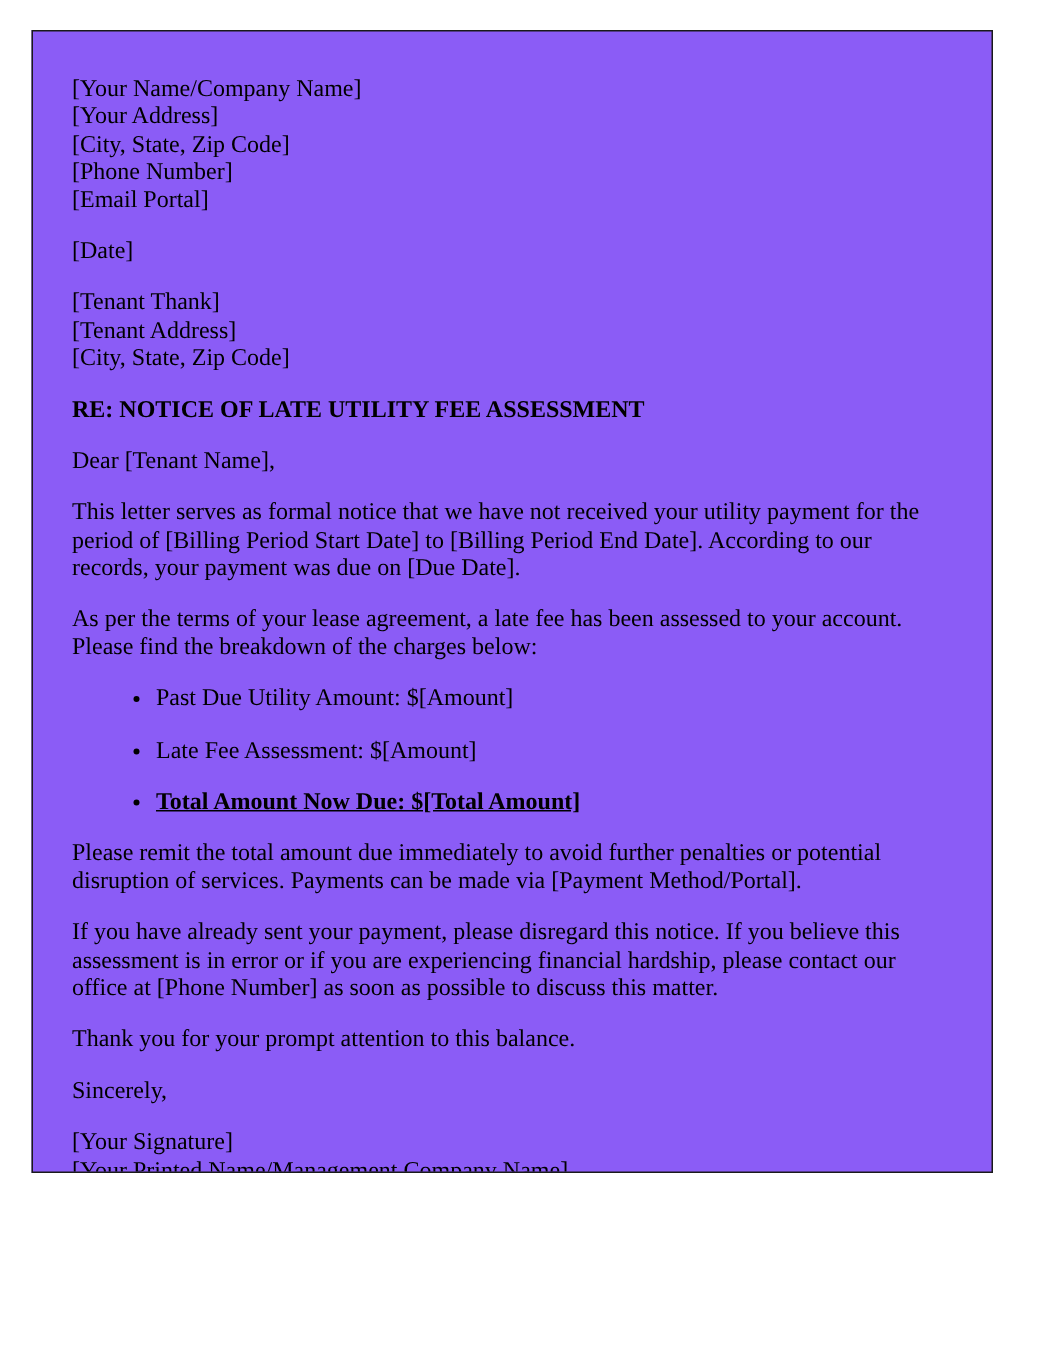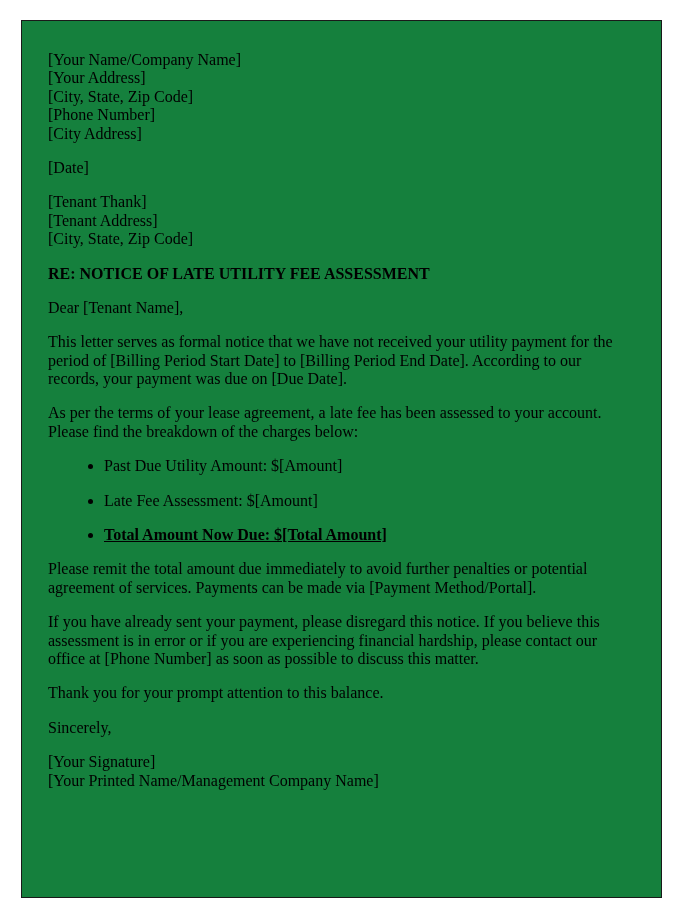--- a/index.html
+++ b/index.html
@@ -12,23 +12,23 @@
       height: 900px;
       position: relative;
       font-family: "Liberation Serif", "DejaVu Serif", serif;
       color: #000000;
     }
     .page {
       position: absolute;
       left: 21px;
       top: 20px;
       width: 641px;
-      height: 878px;
+      height: 762px;
       box-sizing: border-box;
-      background: #15803d;
+      background: #8b5cf6;
       border: 1px solid #1a1a1a;
       padding: 30px 26px;
       overflow: hidden;
     }
     .page p {
       margin: 16px 0;
       font-size: 16px;
       line-height: 1.15;
     }
     .page p.first {
@@ -56,21 +56,21 @@
 </head>
 <body>
 
 <div class="page">
 
   <p class="first">
     <span>[Your Name/Company Name]</span><br>
     <span>[Your Address]</span><br>
     <span>[City, State, Zip Code]</span><br>
     <span>[Phone Number]</span><br>
-    <span>[City Address]</span>
+    <span>[Email Portal]</span>
   </p>
 
   <p>[Date]</p>
 
   <p>
     <span>[Tenant Thank]</span><br>
     <span>[Tenant Address]</span><br>
     <span>[City, State, Zip Code]</span>
   </p>
 
@@ -81,21 +81,21 @@
   <p>This letter serves as formal notice that we have not received your utility payment for the period of [Billing Period Start Date] to [Billing Period End Date]. According to our records, your payment was due on [Due Date].</p>
 
   <p>As per the terms of your lease agreement, a late fee has been assessed to your account. Please find the breakdown of the charges below:</p>
 
   <ul class="charges">
     <li>Past Due Utility Amount: $[Amount]</li>
     <li>Late Fee Assessment: $[Amount]</li>
     <li class="total-line">Total Amount Now Due: $[Total Amount]</li>
   </ul>
 
-  <p>Please remit the total amount due immediately to avoid further penalties or potential agreement of services. Payments can be made via [Payment Method/Portal].</p>
+  <p>Please remit the total amount due immediately to avoid further penalties or potential disruption of services. Payments can be made via [Payment Method/Portal].</p>
 
   <p>If you have already sent your payment, please disregard this notice. If you believe this assessment is in error or if you are experiencing financial hardship, please contact our office at [Phone Number] as soon as possible to discuss this matter.</p>
 
   <p>Thank you for your prompt attention to this balance.</p>
 
   <p>Sincerely,</p>
 
   <p>
     <span>[Your Signature]</span><br>
     <span>[Your Printed Name/Management Company Name]</span>

